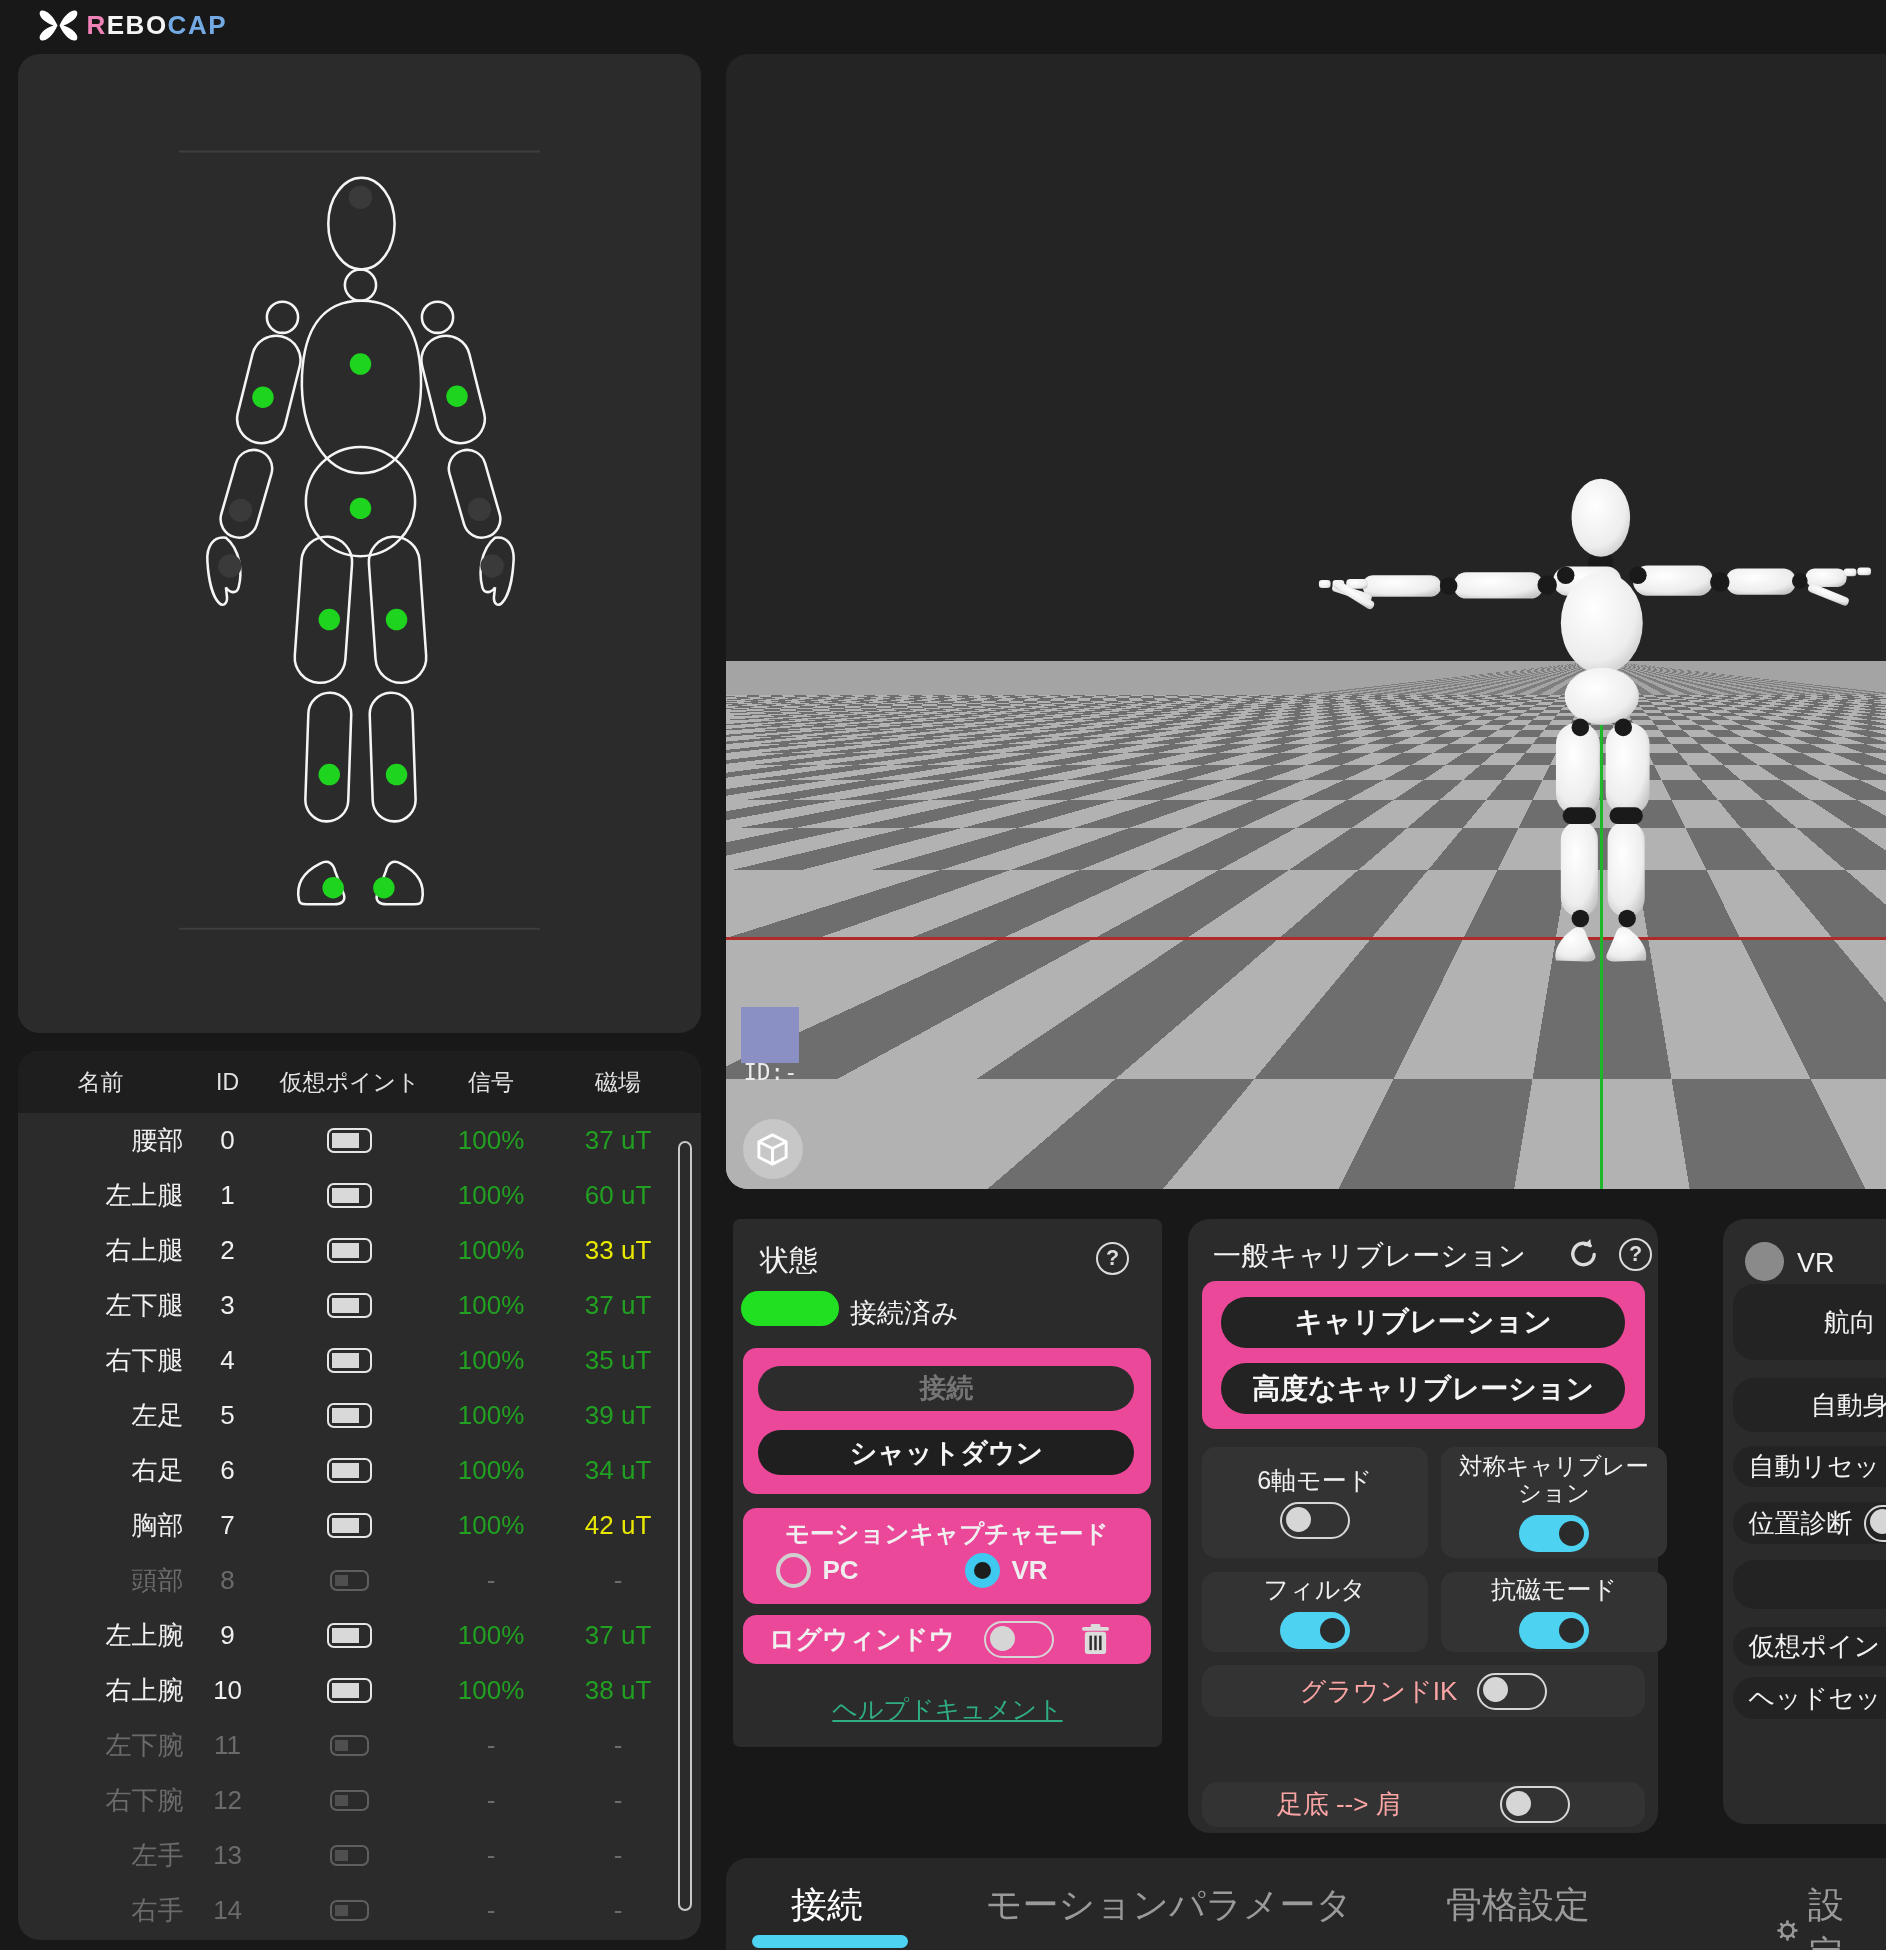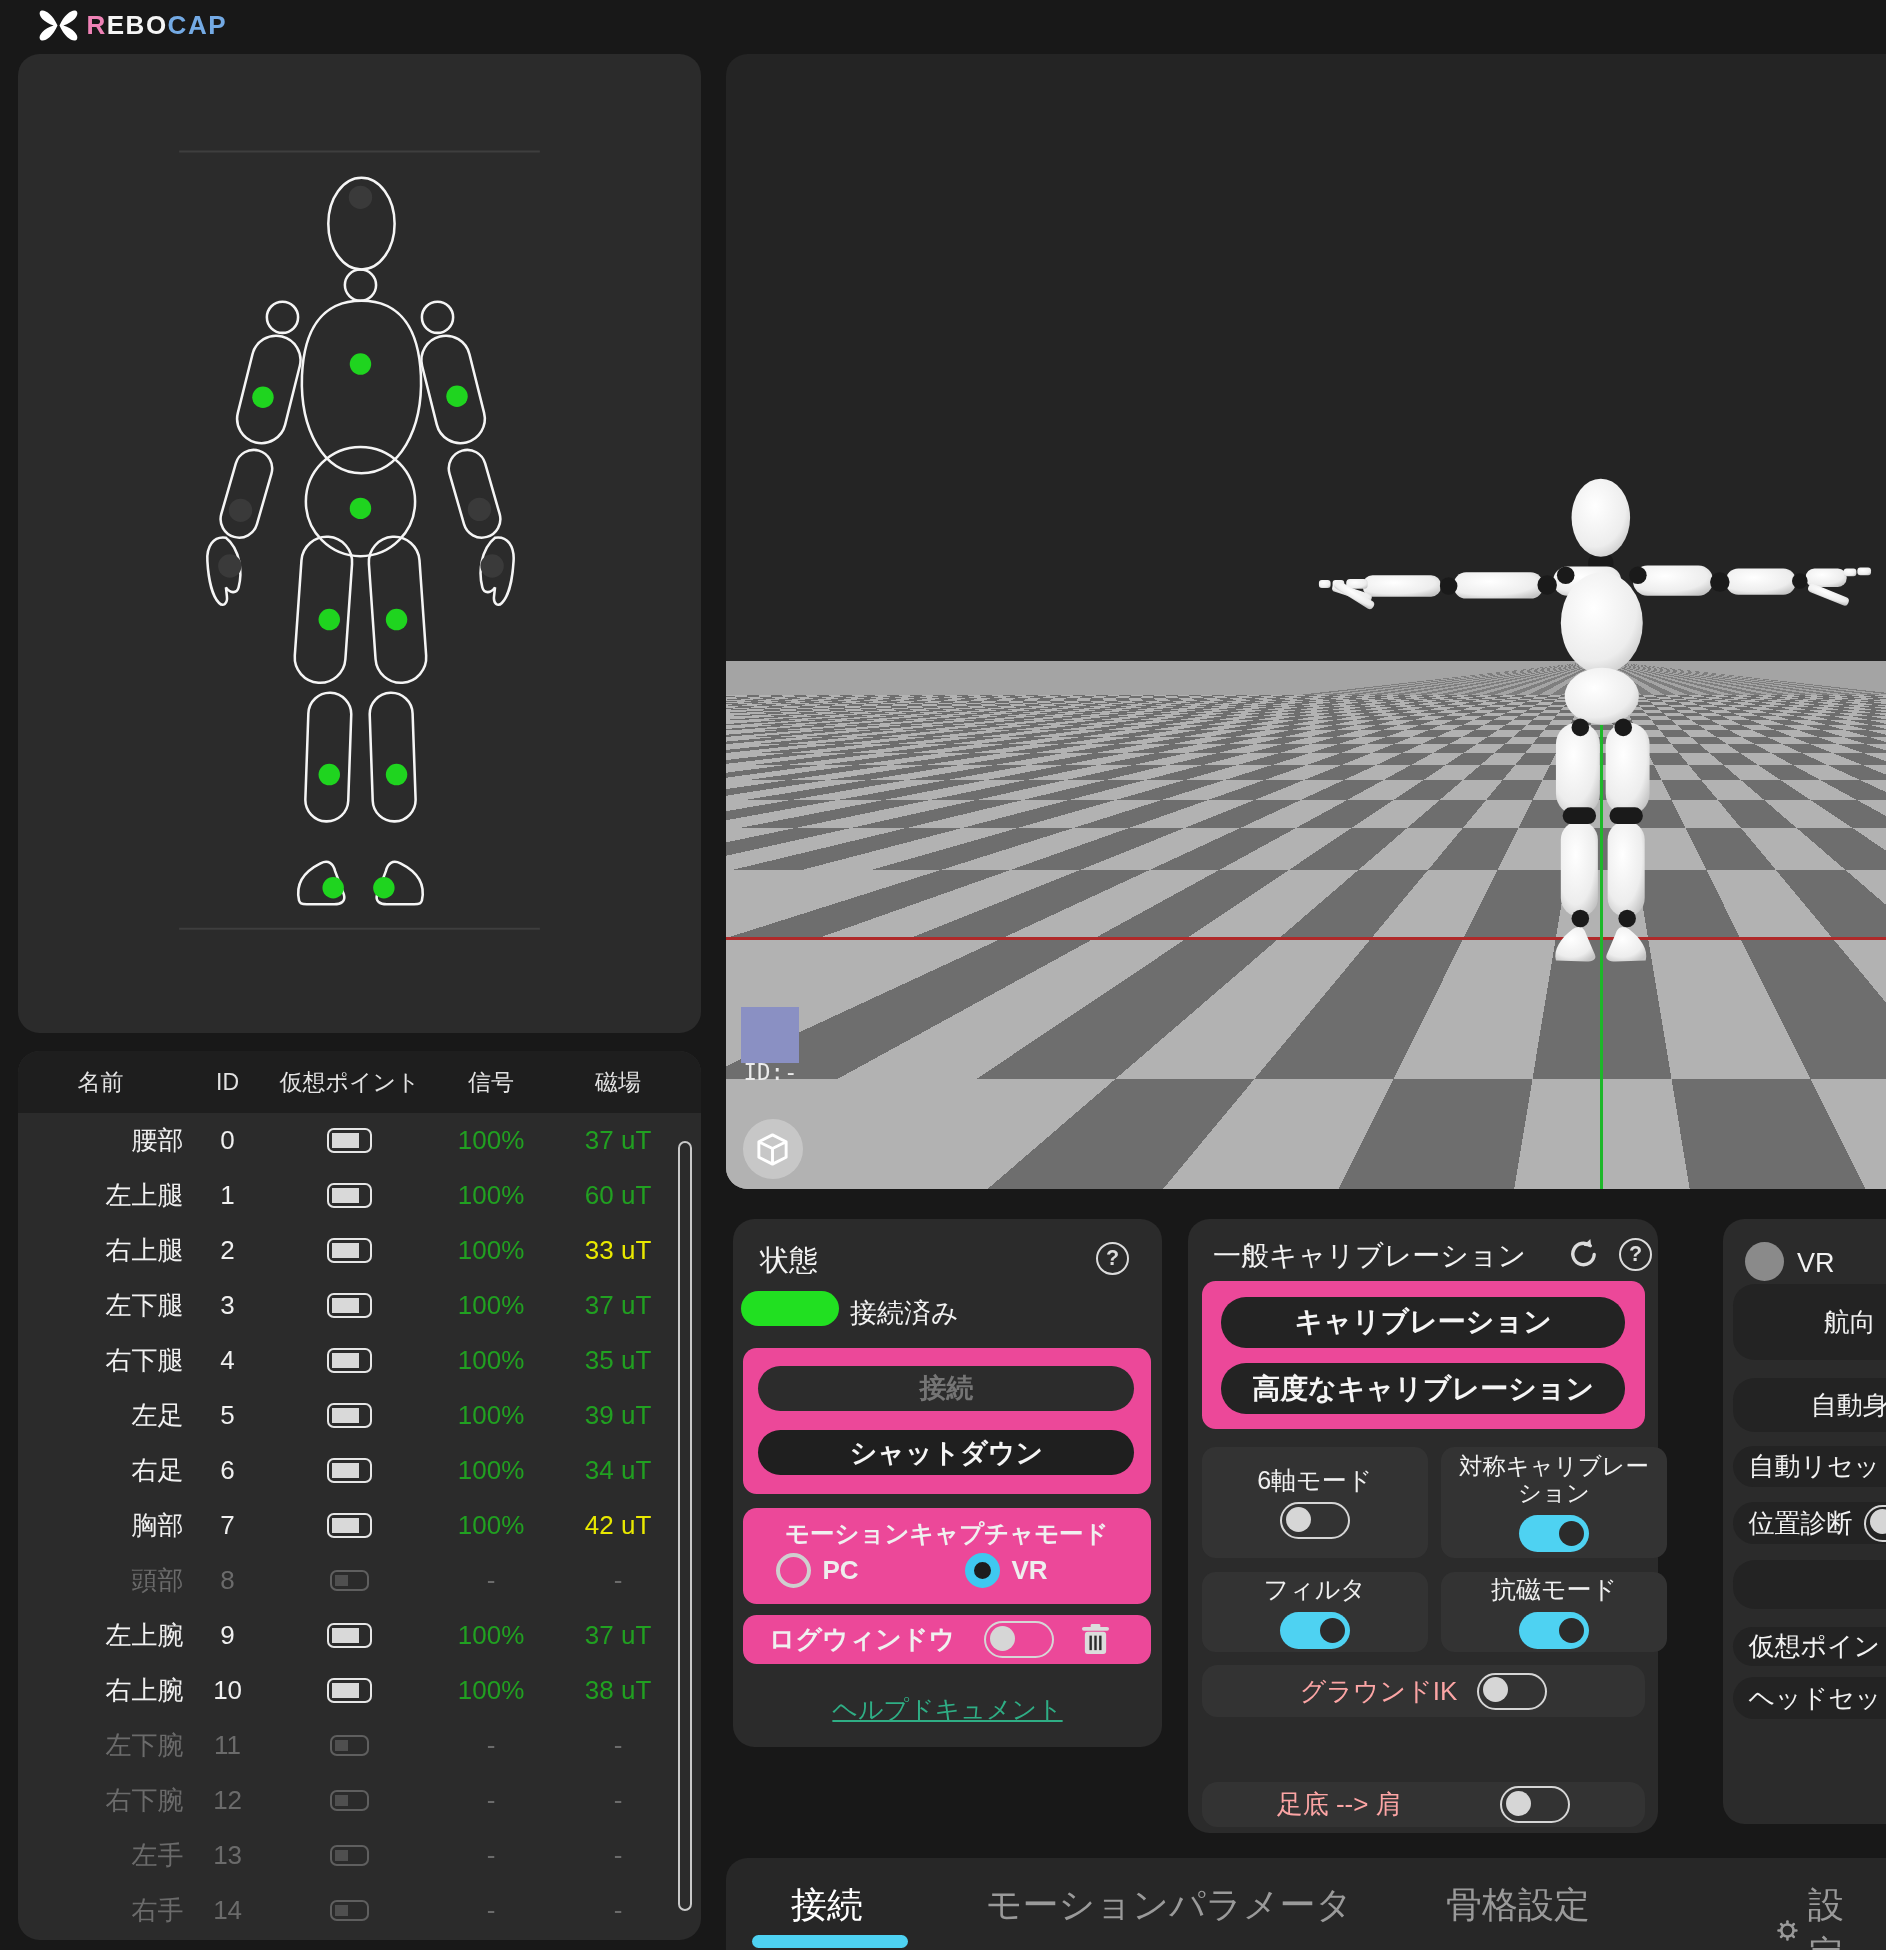--- a/index.html
+++ b/index.html
@@ -44,21 +44,21 @@
     border-radius:8.8px;box-sizing:border-box;background:transparent;}
 
   
   #viewport{left:726px;top:54px;width:1161px;height:1135px;background:#242424;border-radius:21.5px 0 0 21.5px;overflow:hidden;}
   #vp-square{left:14.6px;top:953px;width:58px;height:56px;background:#8a90c3;}
   #vp-id{left:17.6px;top:1005px;color:#ececec;font-family:"DejaVu Sans Mono","Liberation Mono",monospace;font-size:22.4px;}
   #vp-cube{left:16.6px;top:1065px;width:60px;height:60px;border-radius:50%;background:rgba(255,255,255,0.28);
     display:flex;align-items:center;justify-content:center;}
 
   
-  #status-panel{left:733px;top:1219px;width:429px;height:528px;}
+  #status-panel{left:733px;top:1219px;width:429px;height:528px;border-radius:7px;}
   .ptitle{font-size:29px;color:#f2f2f2;}
   .help{width:33px;height:33px;border-radius:50%;border:2.9px solid #dcdcdc;box-sizing:border-box;
     color:#dcdcdc;font-size:21.5px;font-weight:700;display:flex;align-items:center;justify-content:center;}
   #conn-pill{left:7.8px;top:72px;width:98px;height:35px;border-radius:17.6px;background:#21e021;}
   #conn-label{left:117px;top:76px;font-size:27px;color:#f2f2f2;}
   .subpanel{position:absolute;background:#ec4899;border-radius:13.7px;font-weight:bold;}
   #sp-conn{left:9.8px;top:129px;width:408px;height:146px;}
   .btn{position:absolute;border-radius:22.4px;display:flex;align-items:center;justify-content:center;font-size:27px;}
   #btn-connect{left:15.6px;top:17.6px;width:376px;height:45px;background:#2c2c2c;color:#757575;}
   #btn-shutdown{left:15.6px;top:82px;width:376px;height:45px;background:#1f1f1f;color:#f5f5f5;}

